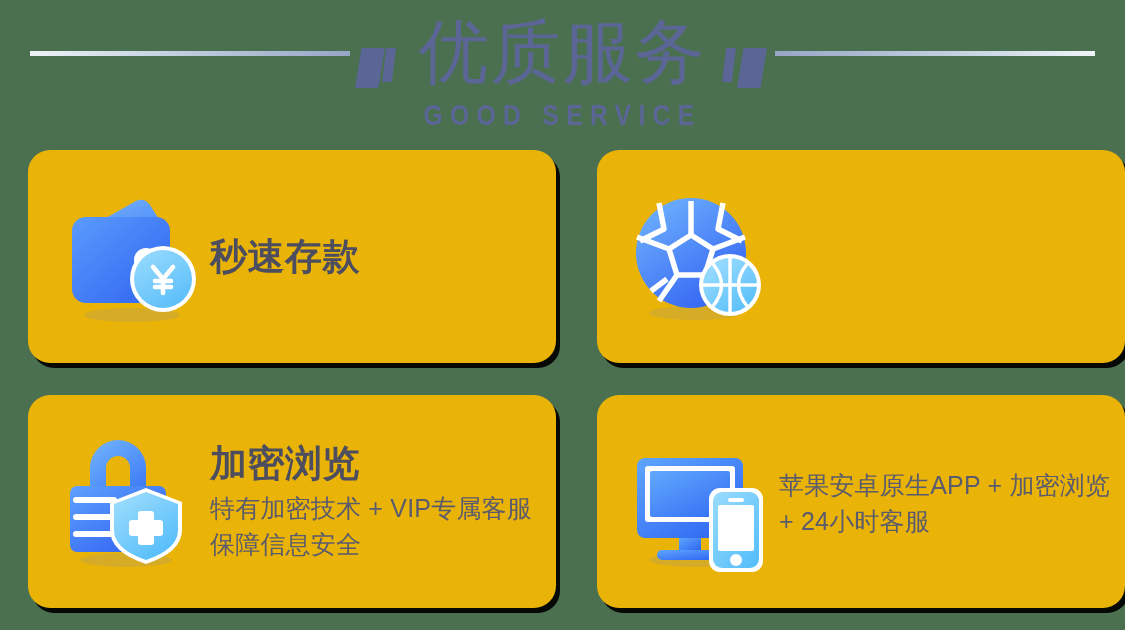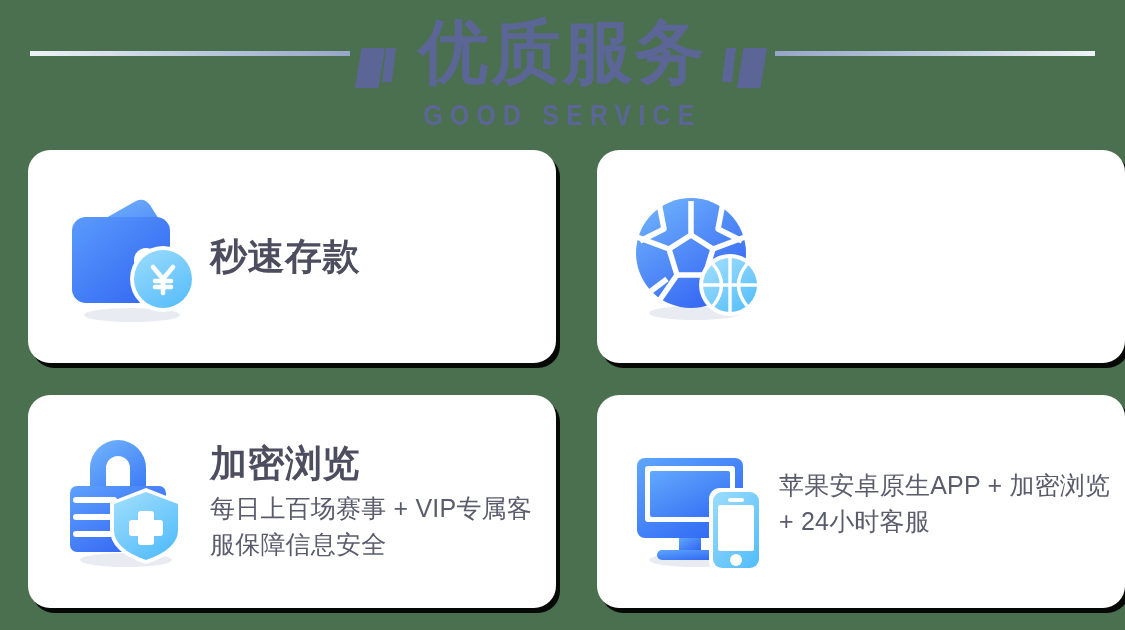--- a/index.html
+++ b/index.html
@@ -70,21 +70,21 @@
   }
 
   .header-title {
     position: absolute;
     top: 14px;
     left: 0;
     width: 1125px;
     text-align: center;
     font-size: 70px;
     line-height: 76px;
-    font-weight: 700;
+    font-weight: 400;
     color: #5b6696;
     letter-spacing: 2px;
   }
 
   .header-sub {
     position: absolute;
     top: 98px;
     left: 0;
     width: 1125px;
     text-align: center;
@@ -105,21 +105,21 @@
     display: grid;
     grid-template-columns: repeat(2, 528px);
     grid-template-rows: repeat(2, 213px);
     column-gap: 41px;
     row-gap: 32px;
     padding-left: 28px;
   }
 
   .card {
     position: relative;
-    background: #ffffff;
+    background: #eab308;
     border-radius: 22px;
     box-shadow: 4px 5px 0 0 rgba(0,0,0,0.92);
     display: flex;
     align-items: center;
     padding: 0 12px 0 32px;
     overflow: visible;
   }
 
   .card-icon {
     flex: 0 0 140px;
@@ -277,21 +277,21 @@
         <path d="M92 58 L128 72 L128 100 Q128 122 92 134 Q56 122 56 100 L56 72 Z" fill="#ffffff" transform="translate(-6,-2) scale(1.0)"></path>
         <path d="M86 60 L118 72 L118 98 Q118 117 86 128 Q54 117 54 98 L54 72 Z" fill="url(#g-shield)"></path>
         <g fill="#ffffff">
           <rect x="78" y="79" width="16" height="34" rx="3"></rect>
           <rect x="69" y="88" width="34" height="16" rx="3"></rect>
         </g>
       </svg>
     </div>
     <div class="card-text">
       <div class="card-title">加密浏览</div>
-      <div class="card-desc">每日上百场赛事 + VIP专属客服保障信息安全</div>
+      <div class="card-desc">特有加密技术 + VIP专属客服保障信息安全</div>
     </div>
   </div>
 
   <div class="card card-4">
     <div class="card-icon">
       <svg viewBox="0 0 140 140" width="140" height="140">
         <defs>
           <linearGradient id="g-mon" x1="0" y1="0" x2="0.85" y2="1">
             <stop offset="0%" stop-color="#5ea6fd"></stop>
             <stop offset="100%" stop-color="#2f66f3"></stop>

